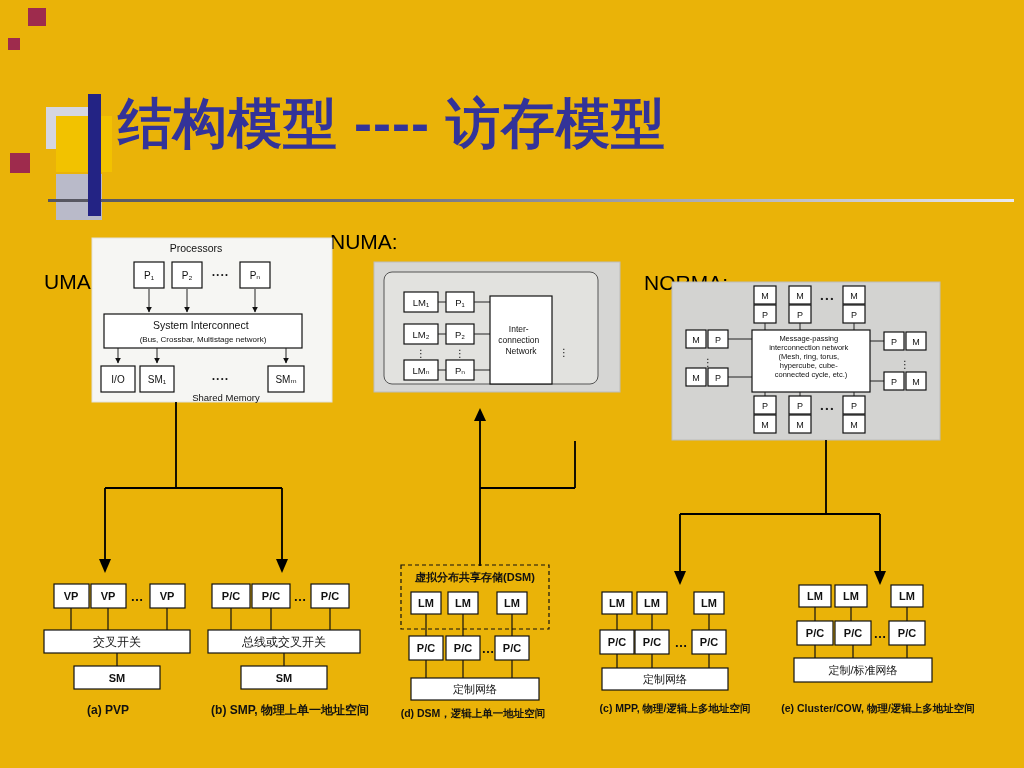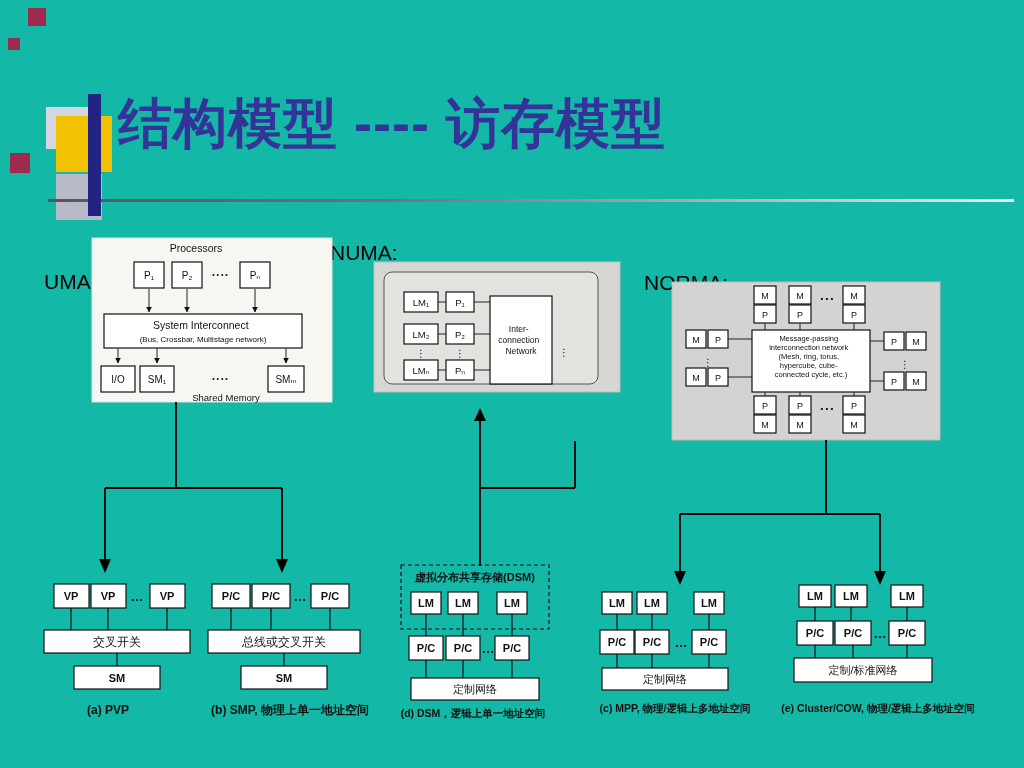--- a/index.html
+++ b/index.html
@@ -1,30 +1,30 @@
 <!DOCTYPE html>
 <html><head>
 <meta charset="utf-8">
 <style>
   html,body{margin:0;padding:0;background:#fff;}
-  .slide{position:relative;width:1024px;height:768px;background:#14b8a6;overflow:hidden;
+  .slide{position:relative;width:1024px;height:768px;background:#eab308;overflow:hidden;
          font-family:"Liberation Sans","DejaVu Sans",sans-serif;}
   .deco{position:absolute;}
   .sq-red{background:#9e2b4d;}
   .sq-yellow{background:#f2c200;}
   .sq-gray{background:#b9bac9;}
   .sq-lgray{background:#d5d6e2;}
   .bar-blue{background:#232384;}
   .title{position:absolute;left:118px;top:92px;font-size:54px;line-height:1.15;
          font-weight:bold;color:#333399;letter-spacing:1px;white-space:nowrap;}
   .rule{position:absolute;left:48px;top:199px;width:966px;height:3px;
         background:linear-gradient(to right,#55555f 0%,#70707e 35%,#e9e9f0 100%);}
   .sec-label{position:absolute;font-size:21px;color:#000;}
   .lbl-uma{left:44px;top:270px;}
-  .lbl-numa{left:330px;top:241px;}
+  .lbl-numa{left:330px;top:230px;}
   .lbl-norma{left:644px;top:271px;}
   svg.diagram{position:absolute;left:0;top:0;}
   svg text{fill:#111;font-family:"Liberation Sans","DejaVu Sans",sans-serif;}
   .boxline{stroke:#111;stroke-width:1.2;fill:#fff;}
   .tick{stroke:#111;stroke-width:1.2;}
   .thin{stroke:#222;stroke-width:1;}
   .conn{stroke:#000;stroke-width:1.8;fill:none;}
   .ah{fill:#000;}
 </style>
 </head>

